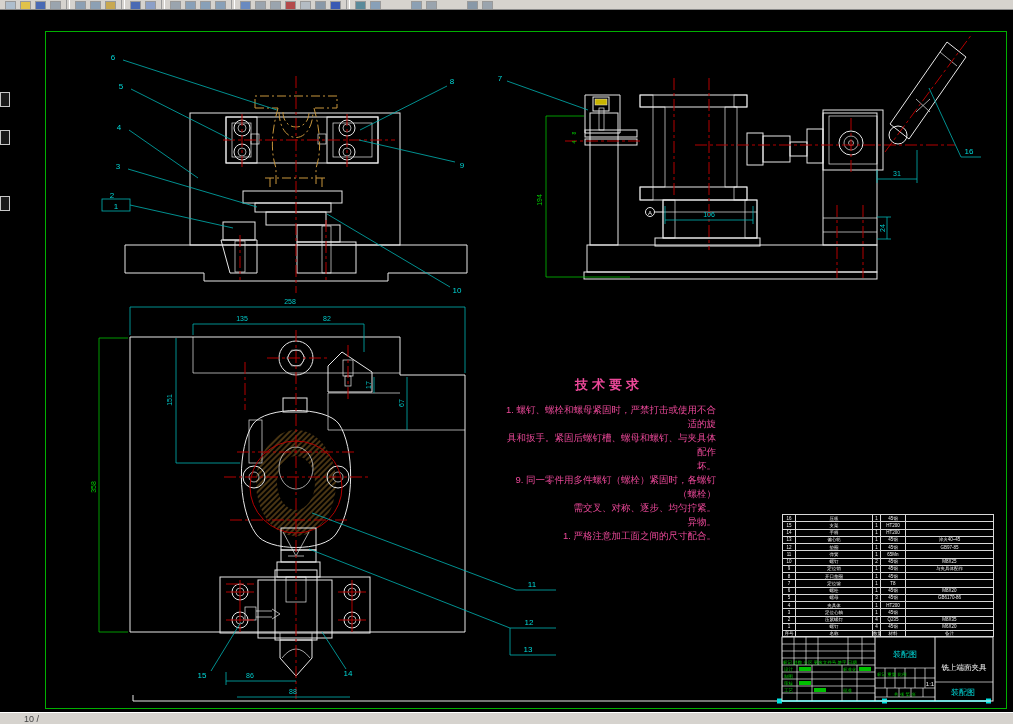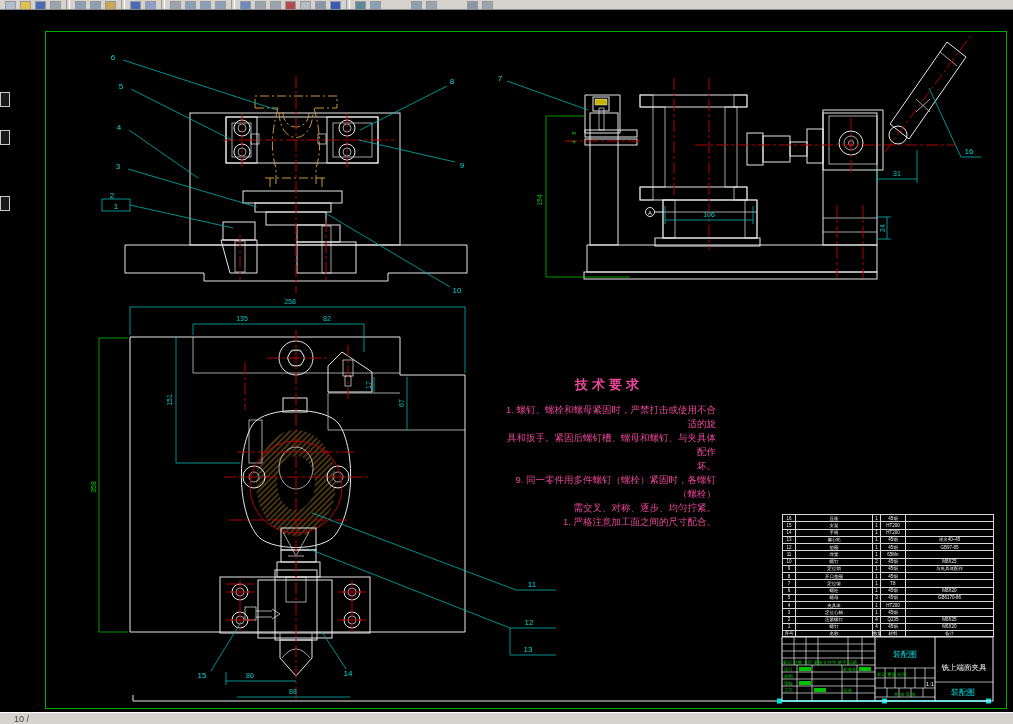--- a/index.html
+++ b/index.html
@@ -7,21 +7,21 @@
   #app{position:relative;width:1013px;height:724px;background:#000;}
 
   
   #toolbar{position:absolute;left:0;top:0;width:1013px;height:10px;background:#d6d3ce;
     border-bottom:1px solid #8a8a8a;display:flex;align-items:flex-start;padding-left:3px;box-sizing:border-box;}
   .ticon{display:inline-block;width:11px;height:8px;margin:1px 2px 0 2px;border:1px solid #9a9a9a;
     border-bottom:none;box-sizing:border-box;}
   .tsep{display:inline-block;width:2px;height:9px;margin:0 3px;border-left:1px solid #9a9a9a;border-right:1px solid #fff;}
   .tspace{display:inline-block;width:26px;height:1px;}
   #statusbar{position:absolute;left:0;top:712px;width:1013px;height:12px;background:#d6d3ce;
-    border-top:1px solid #fff;color:#444;font-size:9px;line-height:12px;padding-left:14px;box-sizing:border-box;}
+    border-top:1px solid #fff;color:#444;font-size:9px;line-height:12px;padding-left:24px;box-sizing:border-box;}
   .edgebox{position:absolute;left:0;width:8px;height:13px;border:1px solid #c8c8c8;background:#1a1a1a;}
 
   
   #cad{position:absolute;left:0;top:0;width:1013px;height:724px;}
   .gframe{stroke:#00b000;fill:none;stroke-width:1;}
   .w{stroke:#e8e8e8;fill:none;stroke-width:1;}
   .wt{stroke:#e8e8e8;fill:none;stroke-width:0.7;}
   .r{stroke:#b40000;fill:none;stroke-width:1;}
   .rd{stroke:#b40000;fill:none;stroke-width:1;stroke-dasharray:12 3 3 3;}
   .o{stroke:#c8963c;fill:none;stroke-width:1;stroke-dasharray:9 3 2 3;}
@@ -452,20 +452,21 @@
 </svg>
 
 <div id="techreq">
   <div class="title">技术要求</div>
   <div class="lines" id="tech-lines">
         <div>1. 螺钉、螺栓和螺母紧固时，严禁打击或使用不合适的旋</div>
         <div>具和扳手。紧固后螺钉槽、螺母和螺钉、与夹具体配作</div>
         <div>坏。</div>
         <div>9. 同一零件用多件螺钉（螺栓）紧固时，各螺钉（螺栓）</div>
         <div>需交叉、对称、逐步、均匀拧紧。</div>
+        <div>异物。</div>
         <div>1. 严格注意加工面之间的尺寸配合。</div>
       </div>
 </div>
 
 <table id="bom">
   <colgroup>
     <col style="width:13px">
         <col style="width:77px">
         <col style="width:8px">
     <col style="width:25px">

